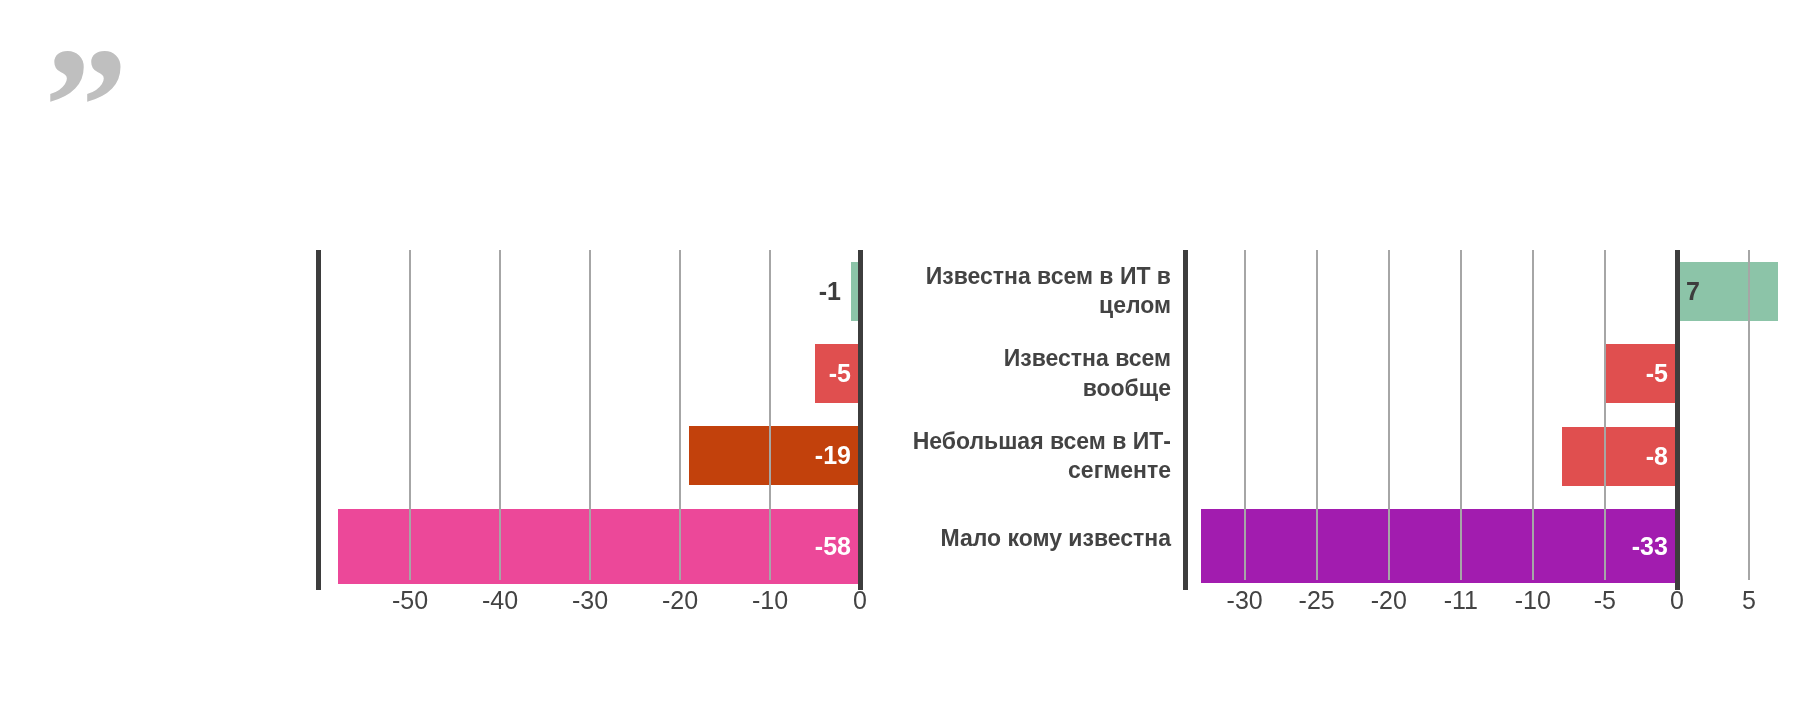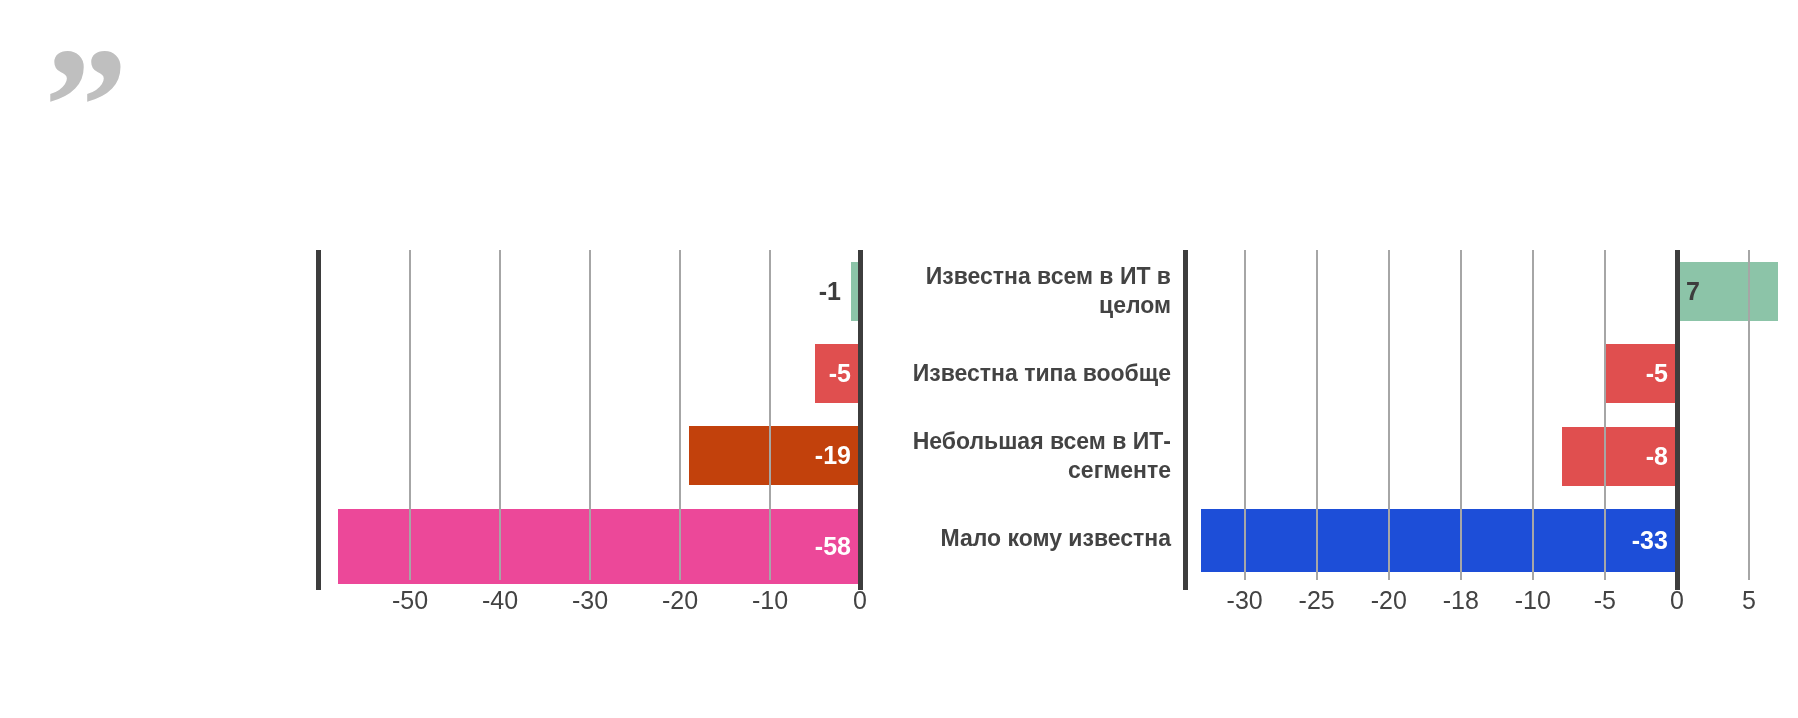--- a/index.html
+++ b/index.html
@@ -119,44 +119,44 @@
           <div class="gridline" style="left: 449px; height: 330px; background: rgb(166, 166, 166);"></div>
           <div class="gridline" style="left: 539px; height: 330px; background: rgb(166, 166, 166);"></div>
           <div class="axis-line" style="left: 538px; height: 340px; background: rgb(61, 61, 61);"></div>
           <div class="axis-line" style="left: -4px; height: 340px; background: rgb(61, 61, 61);"></div>
         </div>
     </div>
 
     <div class="chart right" id="chart-1">
       <div class="cat-col">
           <div class="cat" style="top: 11.55px; height: 59.4px; width: 260px;">Известна всем в ИТ в целом</div>
-          <div class="cat" style="top: 94.05px; height: 59.4px; width: 260px;">Известна типа вообще</div>
+          <div class="cat" style="top: 94.05px; height: 59.4px; width: 260px;">Известна всем вообще</div>
           <div class="cat" style="top: 176.55px; height: 59.4px; width: 260px;">Небольшая всем в ИТ-сегменте</div>
           <div class="cat" style="top: 259.05px; height: 59.4px; width: 260px;">Мало кому известна</div>
         </div>
       <div class="plot">
         <div class="bar-area">
             <div class="bar" style="left: 489.928px; width: 100.867px; top: 11.55px; height: 59.4px; background: rgb(140, 196, 168);">
               <span class="val inside-dark">7</span>
             </div>
             <div class="bar" style="left: 417.88px; width: 72.0482px; top: 94.05px; height: 59.4px; background: rgb(224, 79, 79);">
               <span class="val inside">-5</span>
             </div>
             <div class="bar" style="left: 374.651px; width: 115.277px; top: 176.55px; height: 59.4px; background: rgb(224, 79, 79);">
               <span class="val inside">-8</span>
             </div>
-            <div class="bar" style="left: 14.4096px; width: 475.518px; top: 259.05px; height: 63px; background: #1d4ed8;">
+            <div class="bar" style="left: 14.4096px; width: 475.518px; top: 259.05px; height: 74px; background: #a21caf;">
               <span class="val inside">-33</span>
             </div>
           </div>
         <div class="ticks">
             <div class="tick" style="left: 57.6386px; top: 336px;">-30</div>
             <div class="tick" style="left: 129.687px; top: 336px;">-25</div>
             <div class="tick" style="left: 201.735px; top: 336px;">-20</div>
-            <div class="tick" style="left: 273.783px; top: 336px;">-18</div>
+            <div class="tick" style="left: 273.783px; top: 336px;">-11</div>
             <div class="tick" style="left: 345.831px; top: 336px;">-10</div>
             <div class="tick" style="left: 417.88px; top: 336px;">-5</div>
             <div class="tick" style="left: 489.928px; top: 336px;">0</div>
             <div class="tick" style="left: 561.976px; top: 336px;">5</div>
           </div>
       <div class="gridline" style="left: 56.6386px; height: 330px; background: rgb(166, 166, 166);"></div>
           <div class="gridline" style="left: 128.687px; height: 330px; background: rgb(166, 166, 166);"></div>
           <div class="gridline" style="left: 200.735px; height: 330px; background: rgb(166, 166, 166);"></div>
           <div class="gridline" style="left: 272.783px; height: 330px; background: rgb(166, 166, 166);"></div>
           <div class="gridline" style="left: 344.831px; height: 330px; background: rgb(166, 166, 166);"></div>

